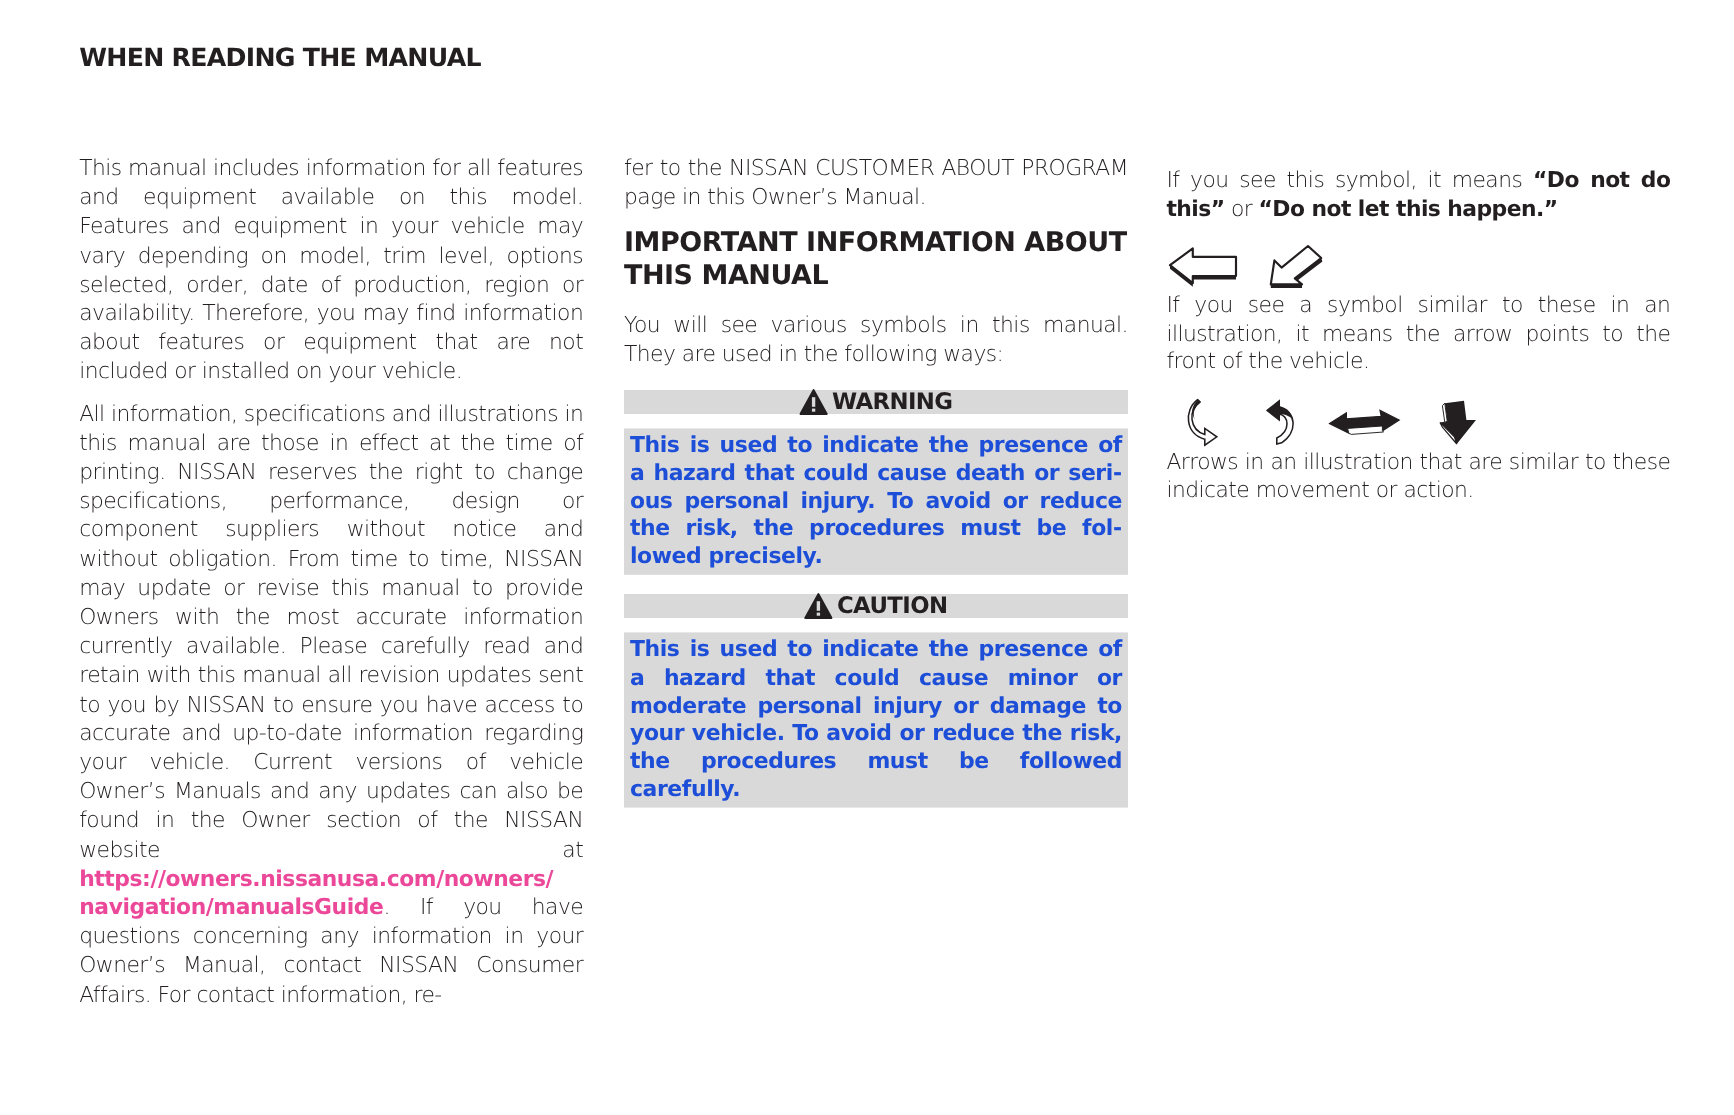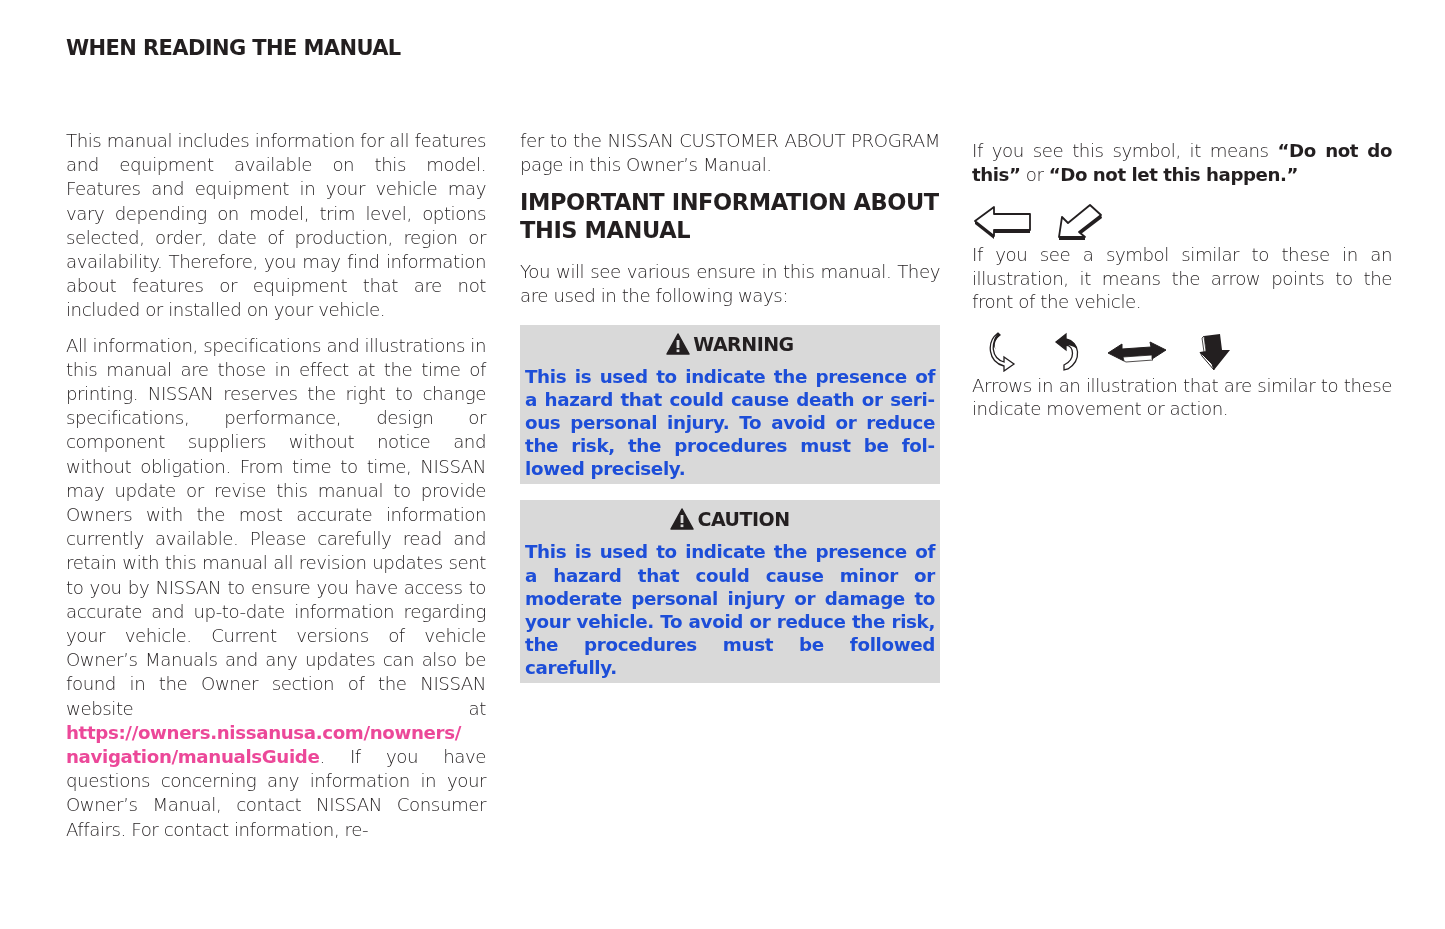--- a/index.html
+++ b/index.html
@@ -25,24 +25,24 @@
     }
     .col2 .para { line-height: 23.5px; }
     .col3 .para { line-height: 23.5px; }
     .link { font-weight: bold; color: #ec4899; text-decoration: none; letter-spacing: -0.35px; }
     .section-heading {
       font-size: 22.5px; line-height: 28px; font-weight: bold;
       letter-spacing: -0.4px; margin: 12px 0 16px 0; color: #231f20;
     }
     .notice { margin-bottom: 16px; }
     .notice-head {
-      background: #d9d9d9; height: 37px;
+      background: #d9d9d9; height: 20px;
       display: flex; align-items: center; justify-content: center;
       font-weight: bold; font-size: 19px; letter-spacing: -0.5px;
-      margin-bottom: 0;
+      margin-bottom: 12px;
     }
     .notice-head svg { margin-right: 3px; }
     .notice-body {
       background: #d9d9d9; padding: 3px 5px 4px 5px;
       font-weight: bold; font-size: 18.3px; line-height: 23.1px;
       text-align: justify; letter-spacing: -0.35px; color: #1d4ed8;
     }
     .illustration {
       width: 418px; height: 343px; border: 1.5px solid #444;
       position: relative; box-sizing: border-box;
@@ -62,21 +62,21 @@
 <h1 class="page-title">WHEN READING THE MANUAL</h1>
 
 <div class="col col1">
   <p class="para">This manual includes information for all features and equipment available on this model. Features and equipment in your ve­hicle may vary depending on model, trim level, options selected, order, date of pro­duction, region or availability. Therefore, you may find information about features or equipment that are not included or in­stalled on your vehicle.</p>
   <p class="para"><span>All information, specifications and illustra­tions in this manual are those in effect at the time of printing. NISSAN reserves the right to change specifications, performance, design or component suppliers without notice and without obligation. From time to time, NISSAN may update or revise this manual to provide Owners with the most accurate in­formation currently available. Please care­fully read and retain with this manual all re­vision updates sent to you by NISSAN to ensure you have access to accurate and up-to-date information regarding your vehicle. Current versions of vehicle Owner’s Manuals and any updates can also be found in the Owner section of the NISSAN website at </span><a class="link">https://owners.nissanusa.com/nowners/​navigation/manualsGuide</a><span>. If you have questions concerning any information in your Owner’s Manual, contact NISSAN Con­sumer Affairs. For contact information, re-</span></p>
 </div>
 
 <div class="col col2">
   <p class="para">fer to the NISSAN CUSTOMER ABOUT PRO­GRAM page in this Owner’s Manual.</p>
   <h2 class="section-heading">IMPORTANT INFORMATION ABOUT THIS MANUAL</h2>
-  <p class="para" style="margin-bottom:18px;">You will see various ensure in this manual. They are used in the following ways:</p>
+  <p class="para" style="margin-bottom:18px;">You will see various symbols in this manual. They are used in the following ways:</p>
 
   <div class="notice">
     <div class="notice-head">
       <svg width="24" height="22" viewBox="0 0 24 22">
         <path d="M12 1 L23 21 L1 21 Z" fill="#231f20" stroke="#231f20" stroke-width="1.5" stroke-linejoin="round"></path>
         <rect x="10.6" y="7" width="2.8" height="8" fill="#d9d9d9"></rect>
         <rect x="10.6" y="16.5" width="2.8" height="2.6" fill="#d9d9d9"></rect>
       </svg>
       <span>WARNING</span>
     </div>

